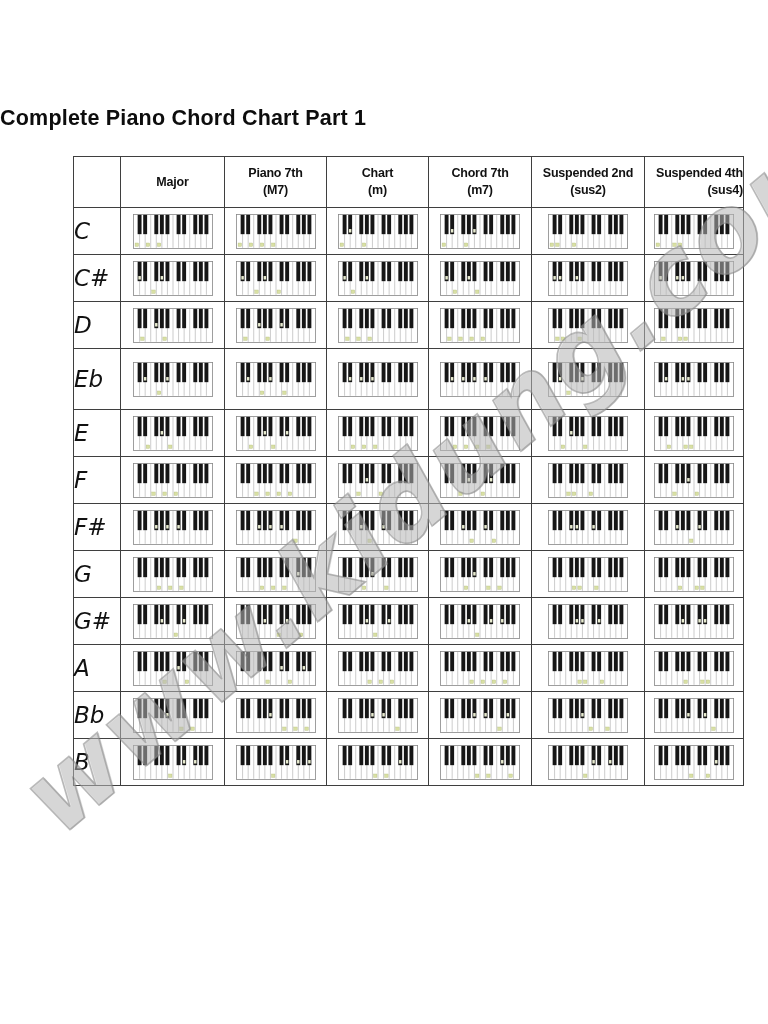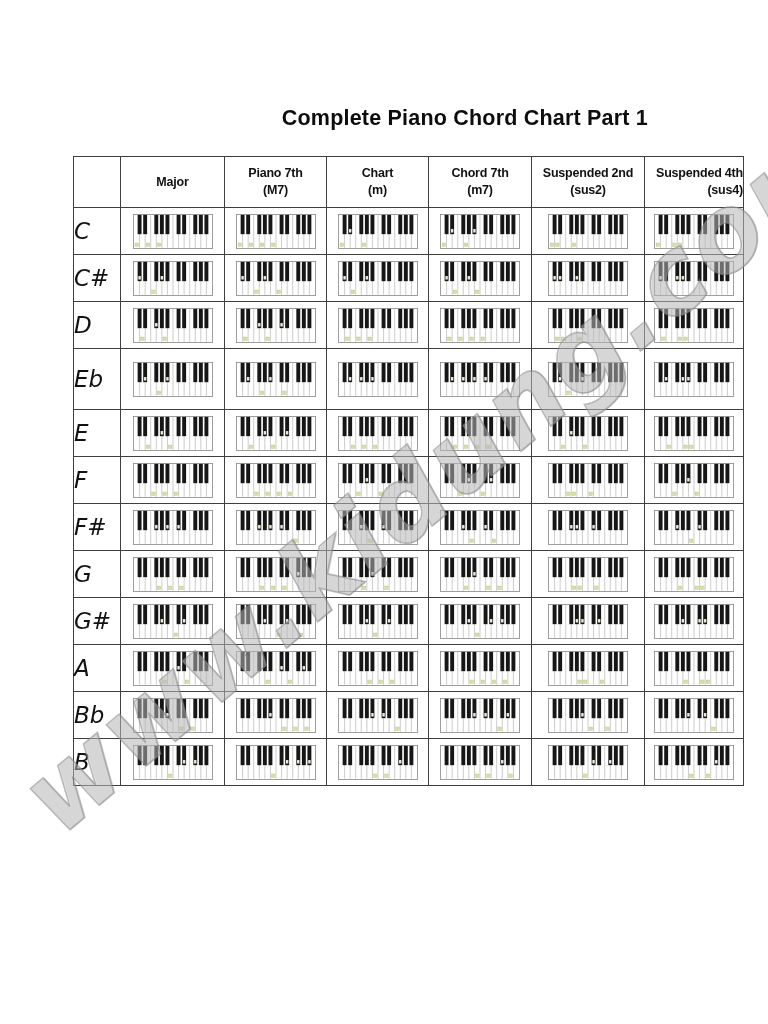--- a/index.html
+++ b/index.html
@@ -1,21 +1,21 @@
 <!DOCTYPE html>
 <html><head>
 <meta charset="utf-8">
 <style>
   html,body{margin:0;padding:0;}
   body{
     width:768px;height:1024px;background:#ffffff;position:relative;
     font-family:"Liberation Sans",sans-serif;overflow:hidden;
   }
   .page-title{
-    position:absolute;top:106px;left:0;width:648px;text-align:right;
+    position:absolute;top:106px;left:0;width:648px;text-align:left;
     font-size:21.5px;font-weight:bold;color:#0d0d0d;letter-spacing:0.2px;
   }
   table.chord-table{
     position:absolute;left:73px;top:156px;border-collapse:collapse;table-layout:fixed;
   }
   .chord-table th,.chord-table td{
     border:1px solid #3f3f3f;padding:0;background:#ffffff;
   }
   .chord-table thead th{
     height:50px;vertical-align:middle;text-align:center;

